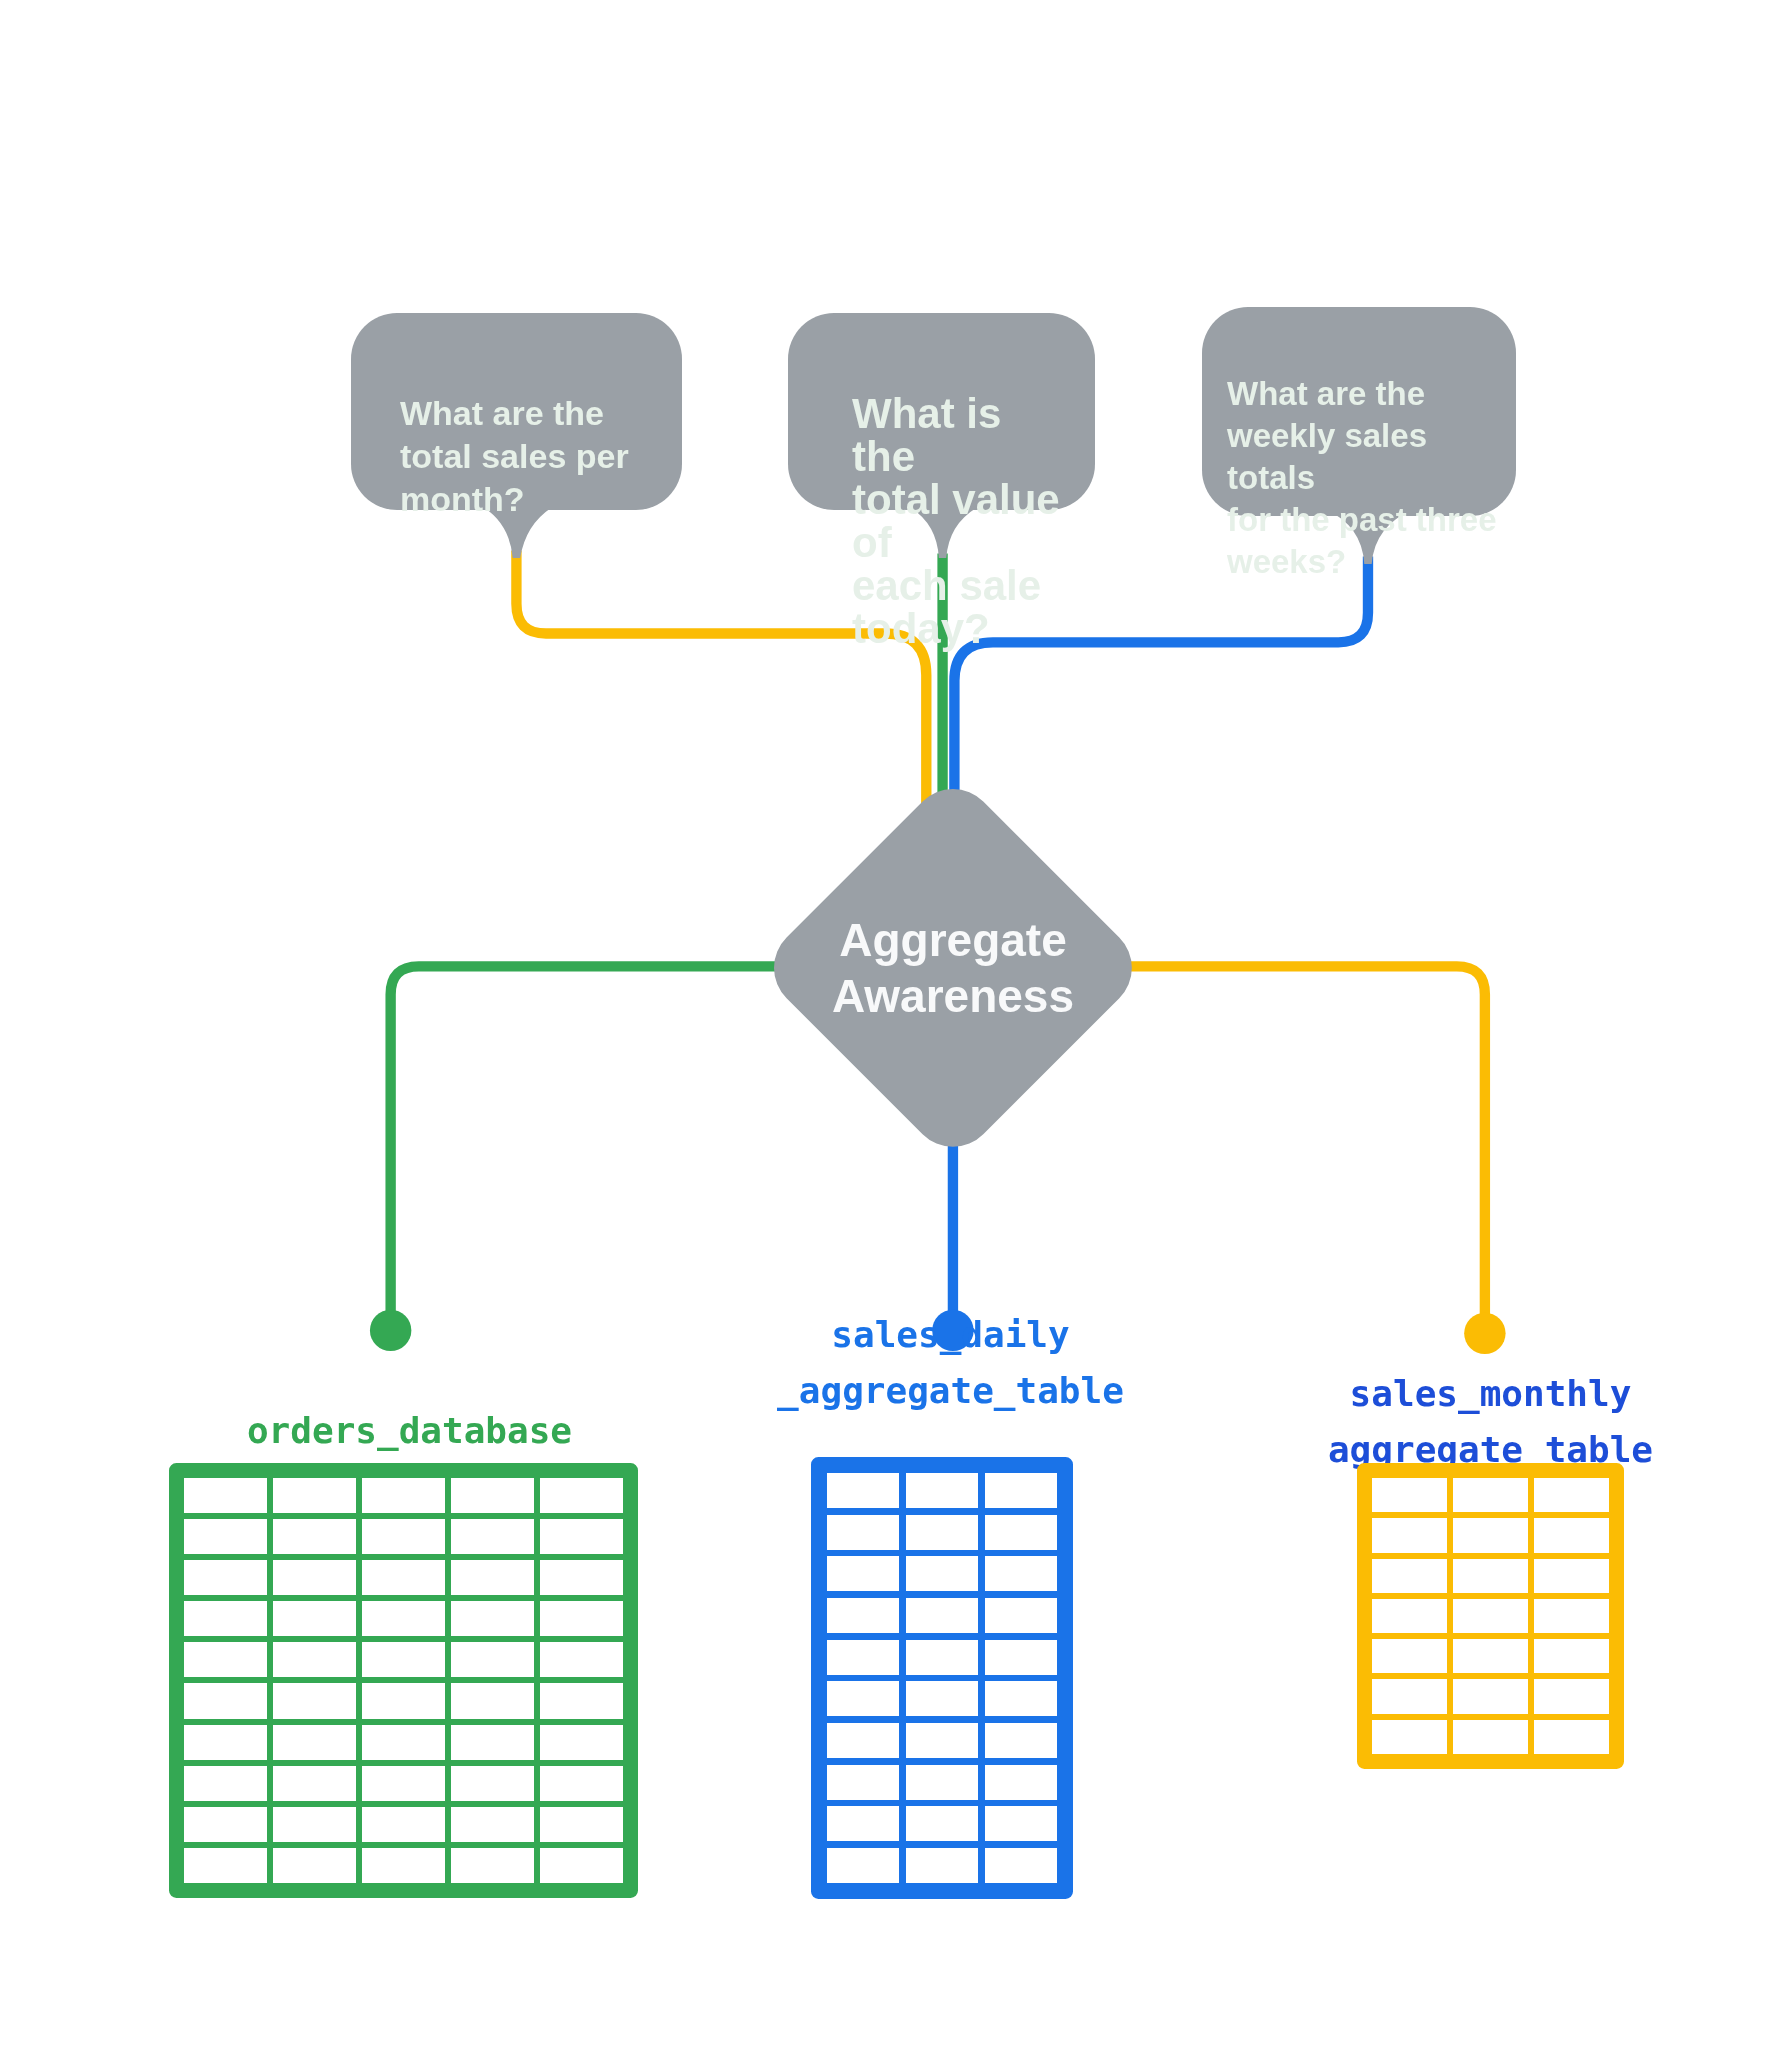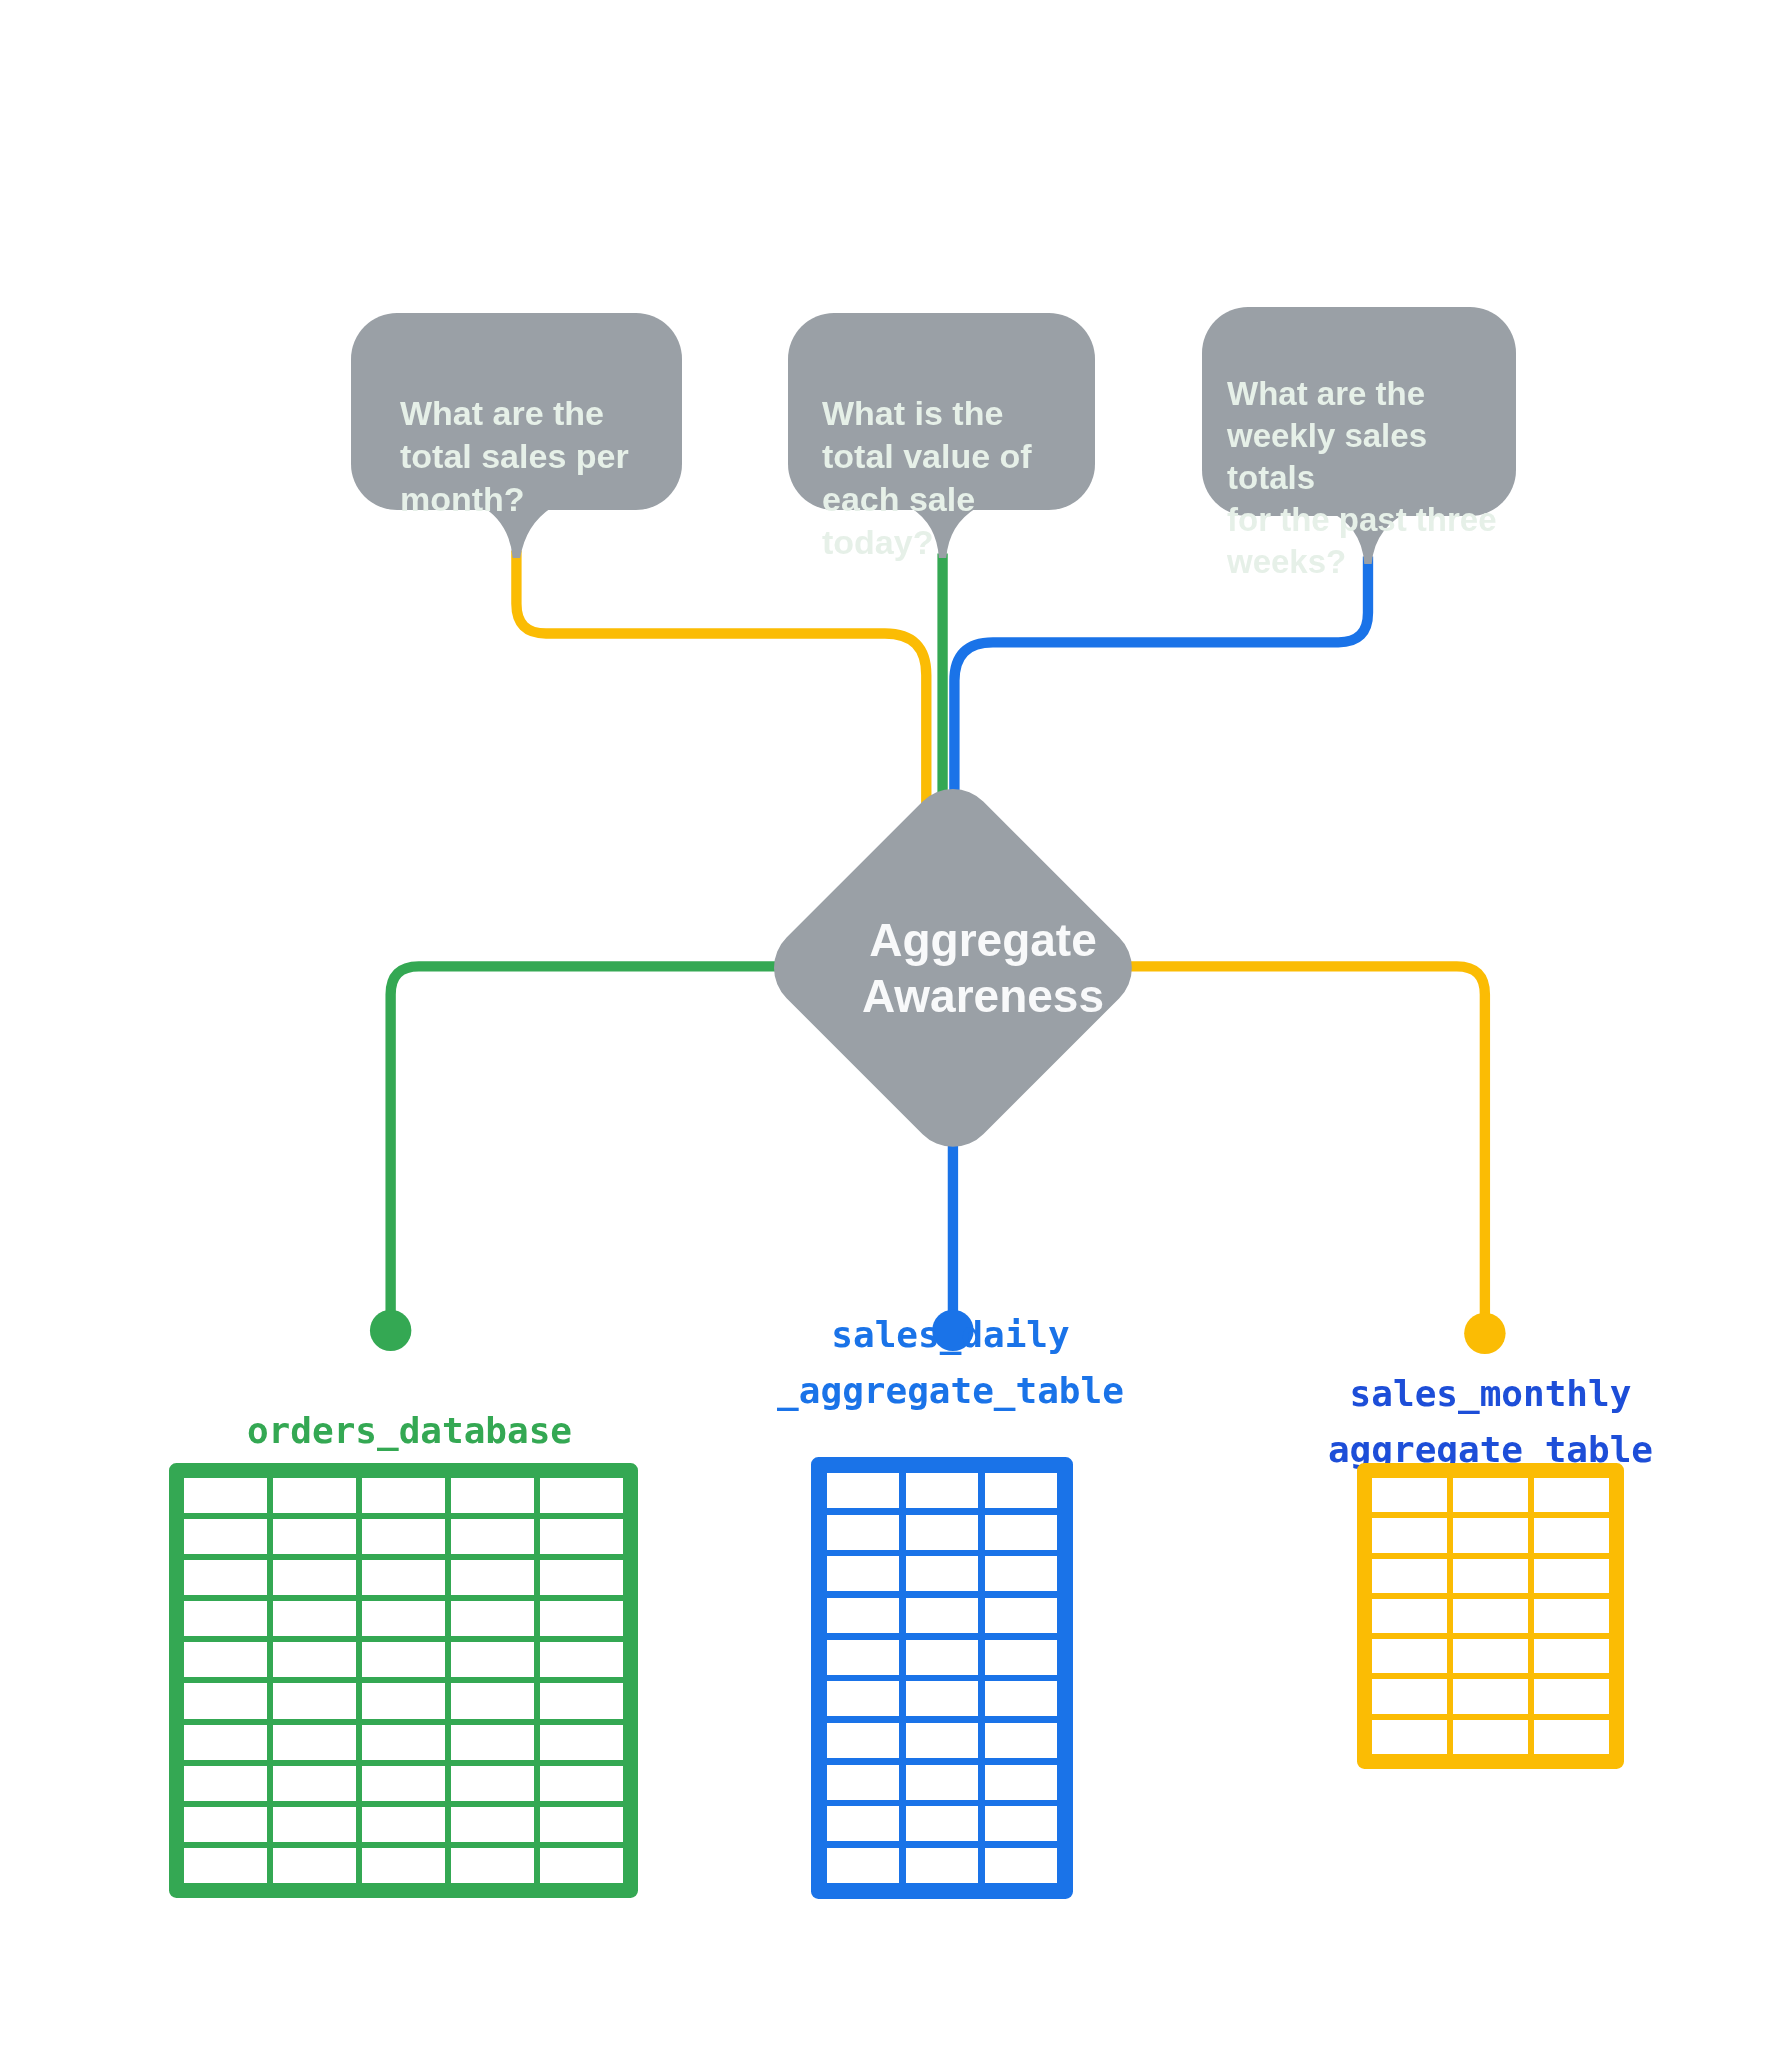--- a/index.html
+++ b/index.html
@@ -6,25 +6,25 @@
   body{background:#ffffff;font-family:"Liberation Sans",sans-serif;}
   *{box-sizing:border-box;}
   .canvas{position:relative;width:1762px;height:2046px;background:#ffffff;overflow:hidden;}
   .layer-svg{position:absolute;left:0;top:0;z-index:1;}
 
   
   .bubble{position:absolute;z-index:2;background:#9AA0A6;border-radius:46px;color:#E6F0E8;
           font-weight:bold;white-space:pre-line;}
   .bubble .txt{display:block;}
   .bubble-1{left:351px;top:313px;width:331px;height:197px;font-size:34px;line-height:43px;padding:36px 30px 0 49px;}
-  .bubble-2{left:788px;top:313px;width:307px;height:197px;font-size:34px;line-height:43px;padding:36px 22px 0 34px;}
+  .bubble-2{left:788px;top:313px;width:307px;height:197px;font-size:42px;line-height:43px;padding:36px 22px 0 64px;}
   .bubble-3{left:1202px;top:307px;width:314px;height:209px;font-size:33px;line-height:42px;padding:24px 12px 0 25px;}
 
   
-  .diamond-label{position:absolute;z-index:2;left:798px;top:886px;width:370px;height:163px;
+  .diamond-label{position:absolute;z-index:2;left:768px;top:886px;width:370px;height:163px;
     display:flex;align-items:center;justify-content:center;text-align:center;
     color:#F8F9FA;font-size:46px;line-height:56px;font-weight:bold;white-space:pre-line;}
 
   
   .tbl-label{position:absolute;z-index:2;text-align:center;font-family:"DejaVu Sans Mono",monospace;
     font-weight:bold;font-size:36px;line-height:56px;white-space:pre-line;}
   .tbl-label-0{left:175px;top:1403px;width:469px;}
   .tbl-label-1{left:769px;top:1307px;width:363px;}
   .tbl-label-2{left:1309px;top:1366px;width:363px;}
 

